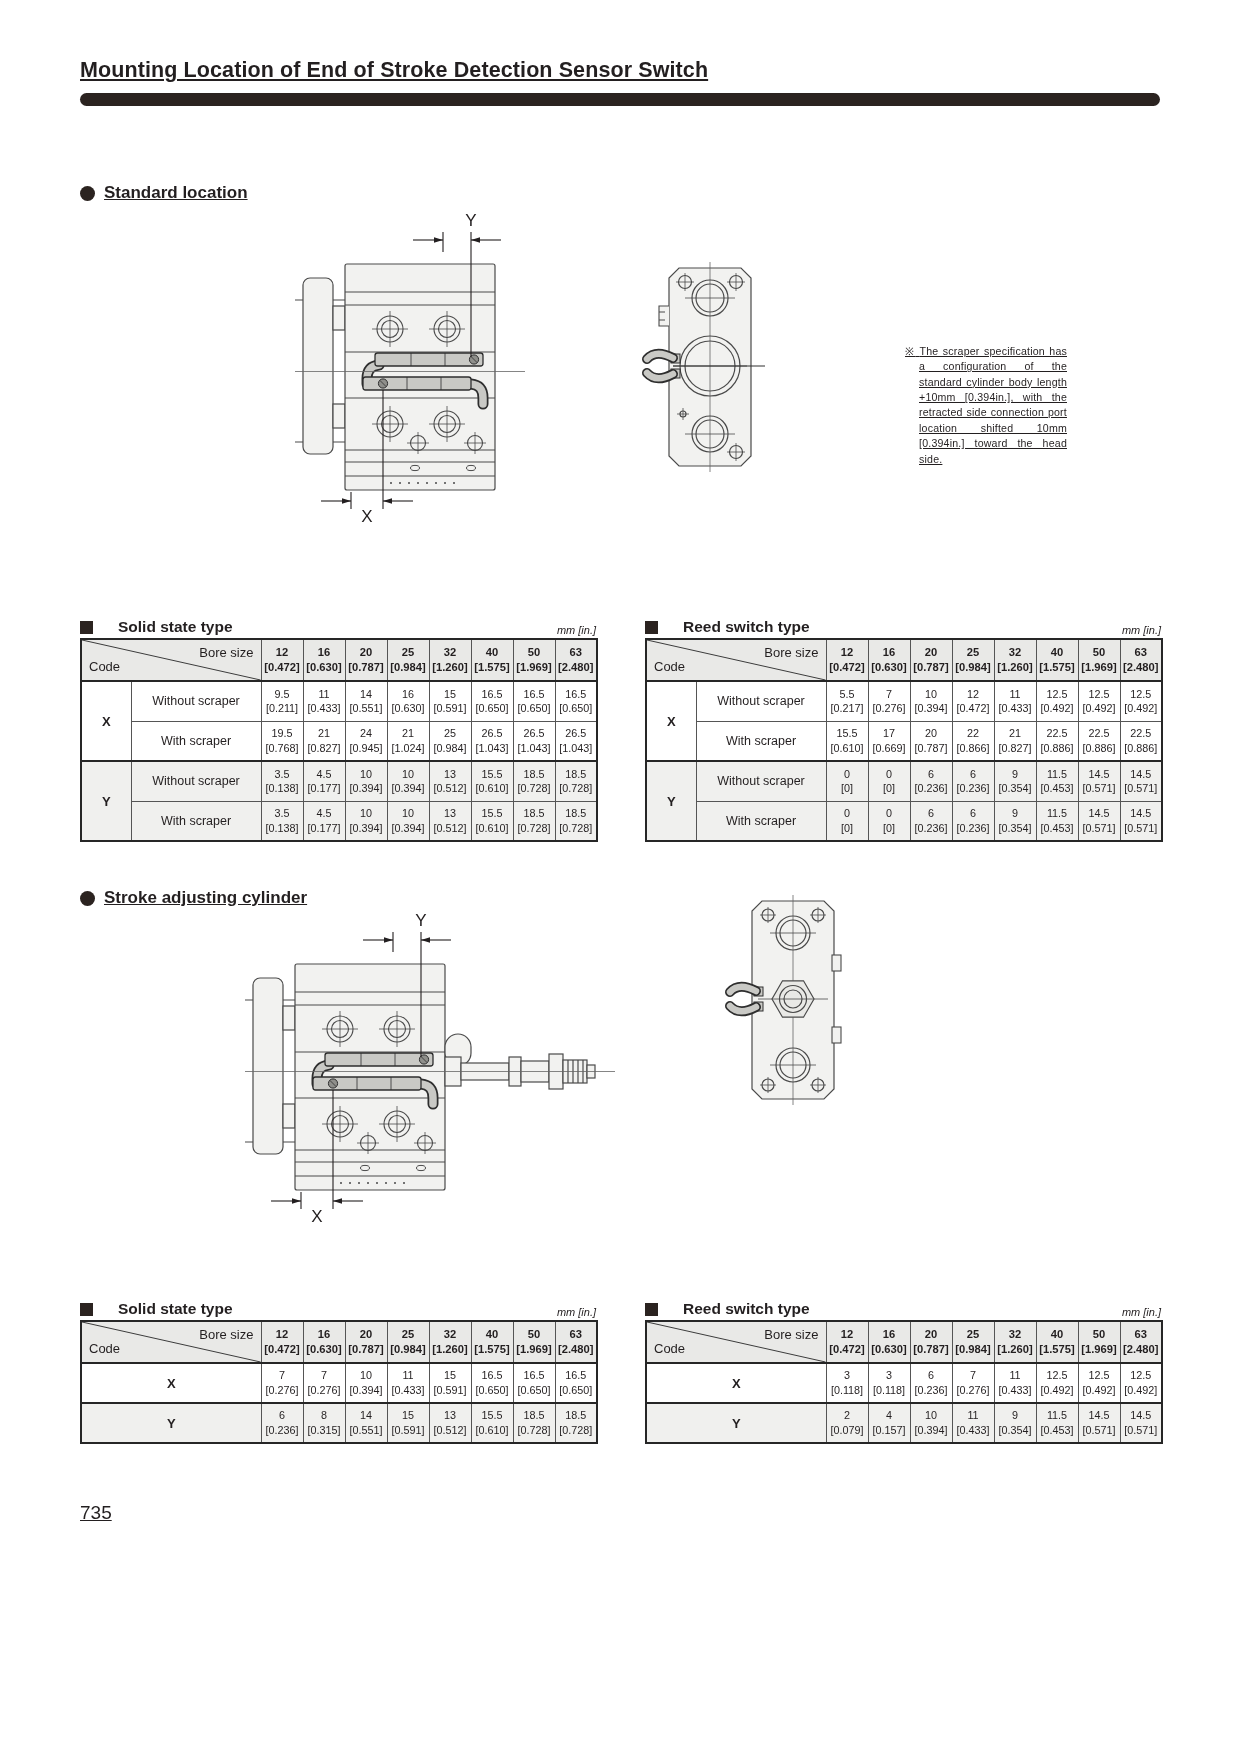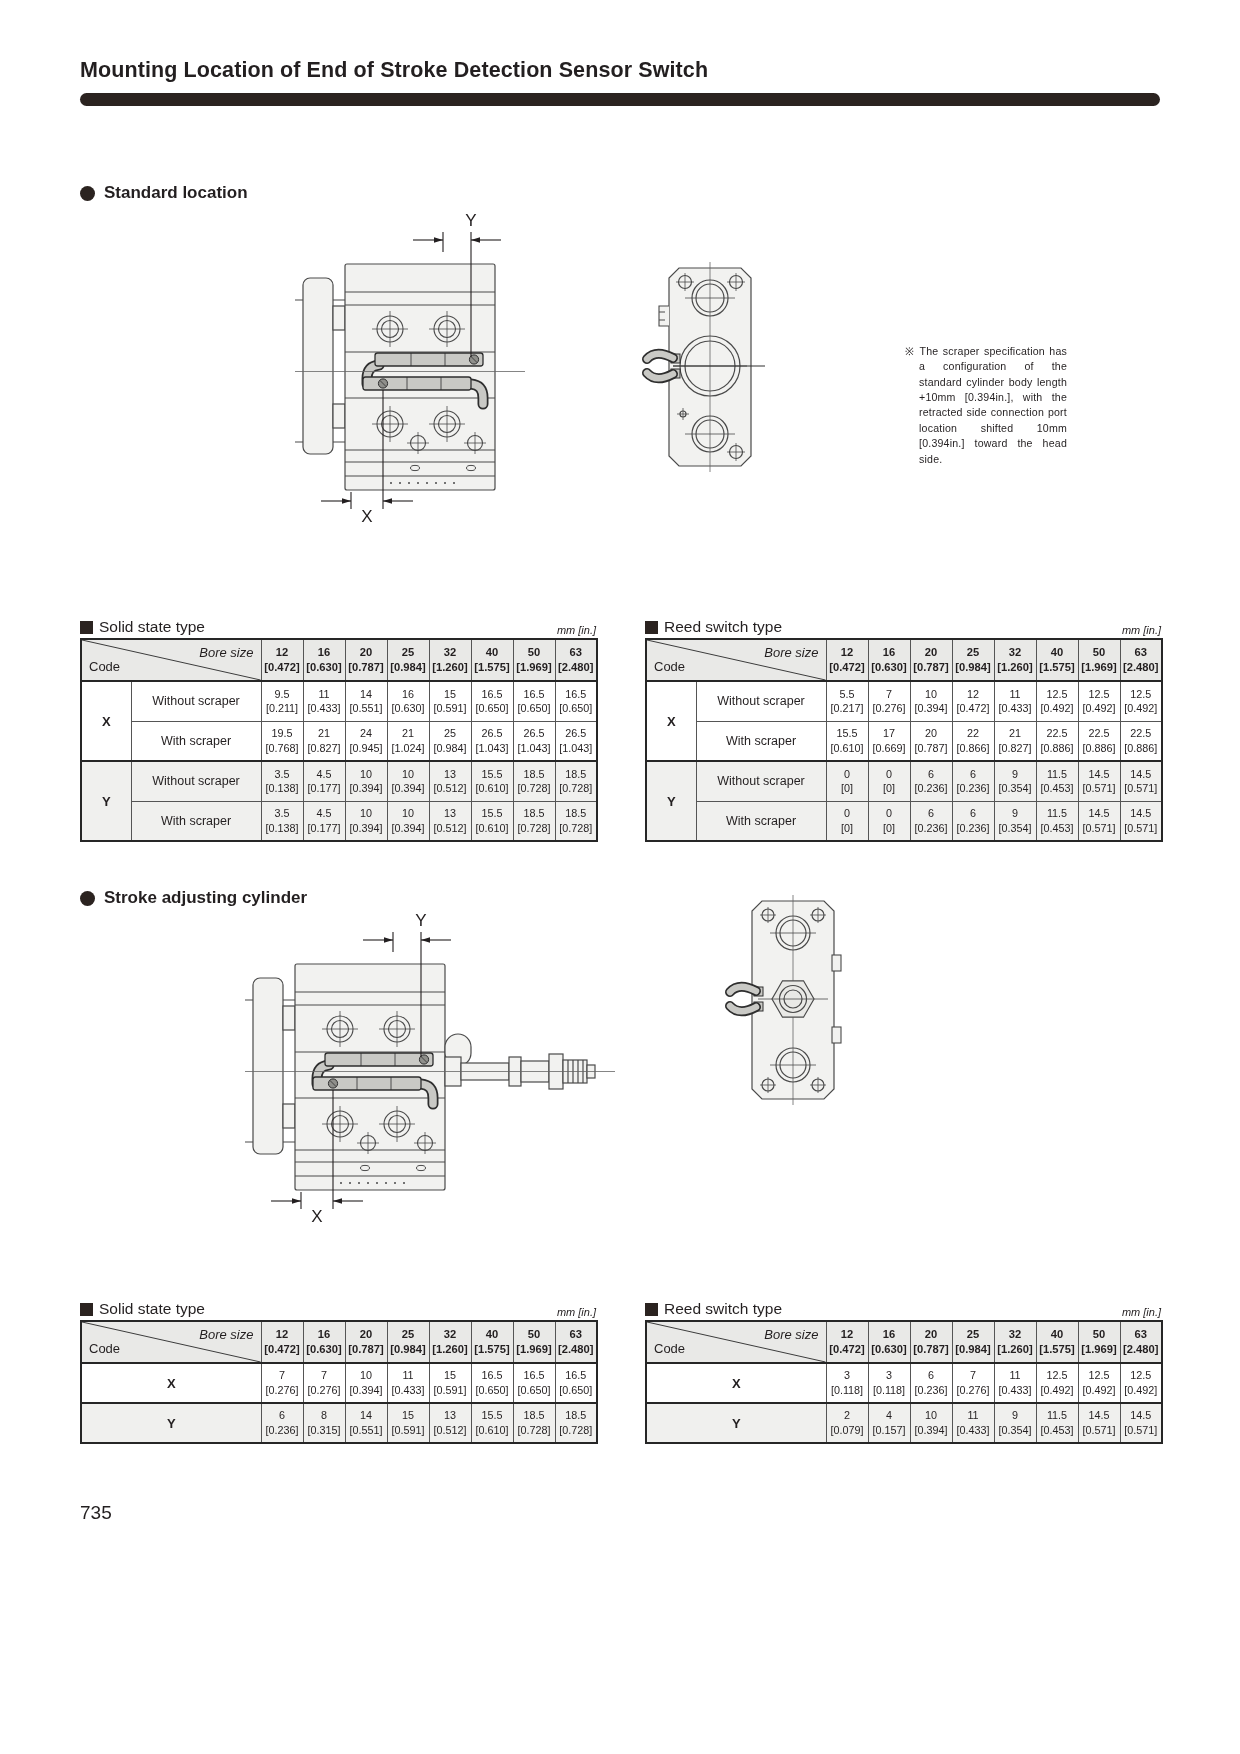--- a/index.html
+++ b/index.html
@@ -1,52 +1,52 @@
 <!DOCTYPE html>
 <html><head>
 <meta charset="utf-8">
 <style>
   * { margin:0; padding:0; box-sizing:border-box; }
   html,body { background:#ffffff; }
   .page {
     position:relative; width:1240px; height:1754px; background:#ffffff;
     font-family:"Liberation Sans", sans-serif; color:#231f20; overflow:hidden;
   }
-  .abs { position:absolute; }
+  .abs { position:absolute;text-decoration:underline; }
   .title { font-size:21.5px; font-weight:bold; letter-spacing:0.1px; }
   .titlebar { height:13px; background:#2b2320; border-radius:7px; }
   .intro { font-size:14.8px; line-height:1.6; }
   .sec-h { font-size:17px; font-weight:bold; display:flex; align-items:center; gap:9px; }
   .dot { width:15px; height:15px; background:#2b2320; border-radius:50%; flex:0 0 auto; }
   .note { width:162px; font-size:10.6px; line-height:1.45; text-align:justify;
           letter-spacing:0.2px; text-indent:-14px; padding-left:14px; }
   .pageno { font-size:19px; }
 
   .tbl { position:absolute; width:516px; }
   .tbar { display:flex; justify-content:space-between; align-items:flex-end; height:26px; margin-bottom:2px; }
-  .ttitle { font-size:15.5px; font-weight:normal; display:flex; align-items:center; gap:6px; }
+  .ttitle { font-size:15.5px; font-weight:bold; display:flex; align-items:center; gap:25px; }
   .sq { width:13px; height:13px; background:#2b2320; flex:0 0 auto; }
   .units { font-size:11px;font-style:italic; }
 
   table { border-collapse:collapse; table-layout:fixed; width:516px; border:2px solid #262626; }
   th, td { border:1px solid #555; font-weight:normal; text-align:center; vertical-align:middle; }
   tr.hdr th { height:42px; background:#e9e9e7; border-bottom:2px solid #262626; }
   tr.data th, tr.data td { height:40px; }
   th.bore { font-weight:bold; font-size:11.2px; white-space:pre-line; line-height:1.35; }
   td.val { font-size:10.8px; white-space:pre-line; line-height:1.35; }
   th.code { font-size:13px; font-weight:bold; }
   th.code2 { font-size:13px; font-weight:bold; }
   th.rlabel { font-size:12.5px; }
   tr.grp-y th, tr.grp-y td { background:#f0f0ee; }
   tr.g-first th, tr.g-first td { border-top:2px solid #262626; }
   th.diag { position:relative; background:#e9e9e7; }
   .diagline { position:absolute; left:0; top:0; width:100%; height:100%; }
   .diagline line { stroke:#3c3c3c; stroke-width:1; vector-effect:non-scaling-stroke; }
   .code-lbl { position:absolute; left:7px; bottom:6px; font-size:13px; }
-  .bore-lbl { position:absolute; right:7px; top:5px; font-size:13px;font-style:italic; }
+  .bore-lbl { position:absolute; right:7px; top:5px; font-size:13px; }
 
   svg.diagram { position:absolute; overflow:visible; }
   svg.diagram text.dimlabel { font-size:17px; fill:#231f20; font-family:"Liberation Sans", sans-serif; }
 </style>
 </head>
 <body>
 
 <div class="page">
 
   <div class="abs title" style="left:80px; top:58px; width:1080px;">Mounting Location of End of Stroke Detection Sensor Switch</div>

